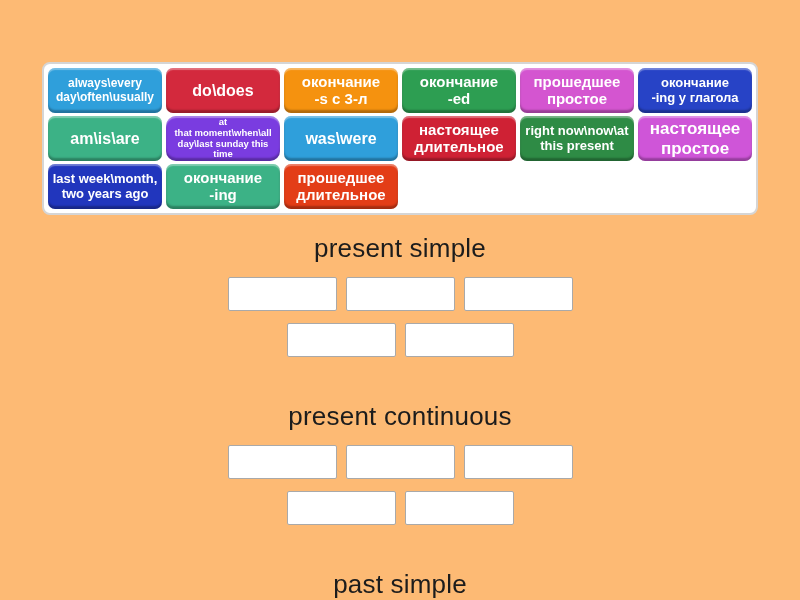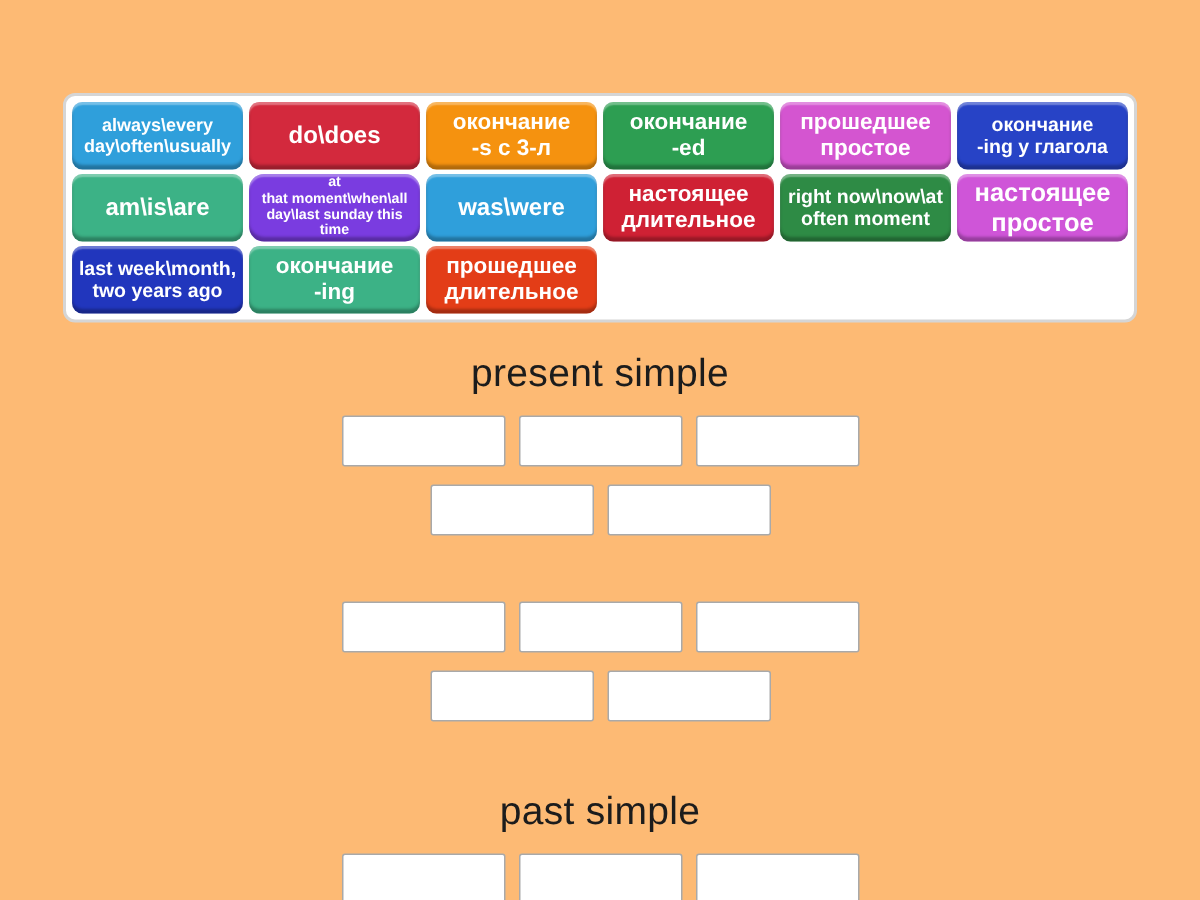--- a/index.html
+++ b/index.html
@@ -89,21 +89,21 @@
 
     <div class="tile s-xxl" style="--c: #3cb286;">am\is\are</div>
     <div class="tile s-xs" style="--c: #7a3ce0;">at
 that moment\when\all
 day\last sunday this time</div>
     <div class="tile s-xxl" style="--c: #2f9fdb;">was\were</div>
     <div class="tile s-lg" style="--c: #cf2134;">настоящее
 длительное</div>
 
     <div class="tile s-md" style="--c: #2e8b45;">right now\now\at
-often moment</div>
+this present</div>
     <div class="tile s-xl" style="--c: #cf55d8;">настоящее
 простое</div>
     <div class="tile s-md" style="--c: #2136bd;">last week\month,
 two years ago</div>
     <div class="tile s-lg" style="--c: #3cb286;">окончание
 -ing</div>
     <div class="tile s-lg" style="--c: #e33d17;">прошедшее
 длительное</div>
     <div class="tile-empty"></div>
   </div>
@@ -117,20 +117,21 @@
         <div class="slot"></div>
         <div class="slot"></div>
       </div>
       <div class="slot-row">
         <div class="slot"></div>
         <div class="slot"></div>
       </div>
     </div>
 
     <div class="group">
+      <h2 class="group-title">present continuous</h2>
       <div class="slot-row">
         <div class="slot"></div>
         <div class="slot"></div>
         <div class="slot"></div>
       </div>
       <div class="slot-row">
         <div class="slot"></div>
         <div class="slot"></div>
       </div>
     </div>

